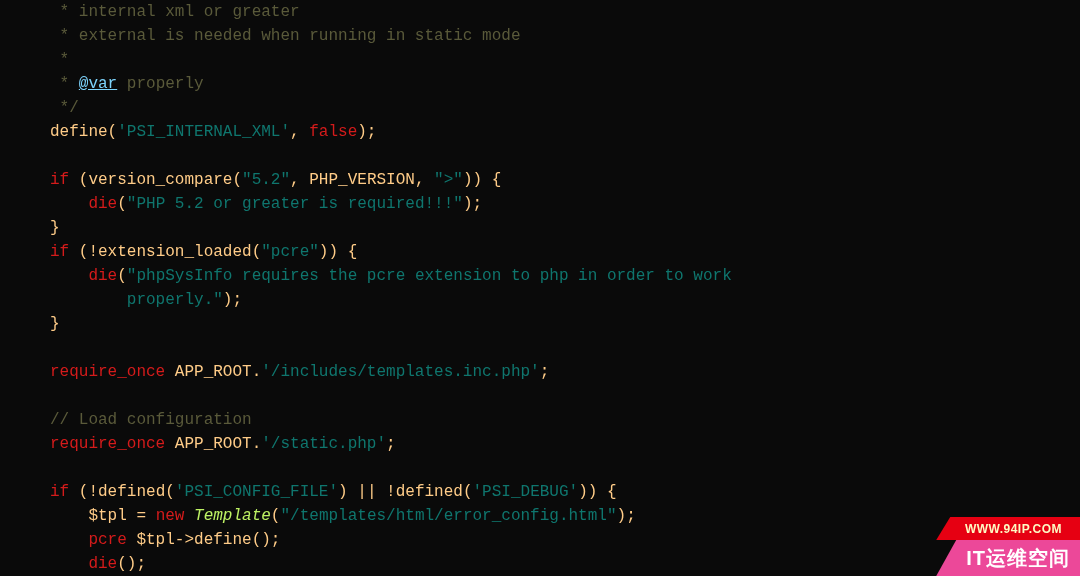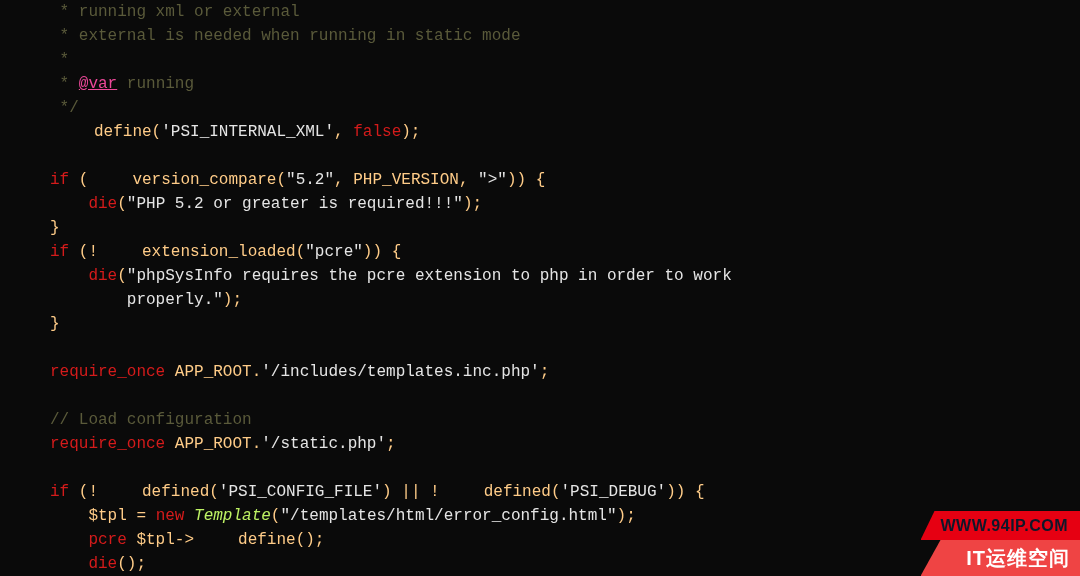--- a/index.html
+++ b/index.html
@@ -13,60 +13,60 @@
     width: 1080px;
     height: 576px;
     overflow: hidden;
     position: relative;
   }
   .code {
     padding: 0 0 0 50px;
     white-space: pre;
   }
   .c-comment { color: #5a5a3a; }
-  .c-tag     { color: #ec4899; text-decoration: underline; }
+  .c-tag     { color: #7dd3fc; text-decoration: underline; }
   .c-keyword { color: #d41b1b; text-align: right; }
   .c-default { color: #ffcc88; }
-  .c-string  { color: #e5e5e5; }
-  .c-func    { color: #ffcc88; margin-left: 44px; }
+  .c-string  { color: #0f766e; }
+  .c-func    { color: #ffcc88; }
   .c-type    { color: #bef264; font-style: italic; }
 
   .watermark {
     position: absolute;
     right: 0;
     bottom: 0;
     text-align: right;
     font-family: Arial, sans-serif;
   }
   .wm-top {
     background: #e60012;
-    color: #0f172a;
-    font-size: 16px;
+    color: #fef9c3;
+    font-size: 12px;
     font-weight: bold;
-    padding: 3px 12px 2px 20px;
+    padding: 3px 18px 2px 20px;
     clip-path: polygon(14px 0, 100% 0, 100% 100%, 0 100%);
     letter-spacing: 0.5px;
   }
   .wm-bottom {
-    background: #ef4444;
+    background: #ec4899;
     color: #fff;
     font-size: 20px;
     font-weight: bold;
     padding: 3px 10px 3px 30px;
     clip-path: polygon(20px 0, 100% 0, 100% 100%, 0 100%);
     letter-spacing: 1px;
   }
 </style>
 </head>
 <body>
 
-<div class="code"><span class="c-comment"> * running xml or external</span>
+<div class="code"><span class="c-comment"> * internal xml or greater</span>
 <span class="c-comment"> * external is needed when running in static mode</span>
 <span class="c-comment"> *</span>
-<span class="c-comment"> * </span><span class="c-tag">@var</span><span class="c-comment"> running</span>
+<span class="c-comment"> * </span><span class="c-tag">@var</span><span class="c-comment"> properly</span>
 <span class="c-comment"> */</span>
 <span class="c-func">define</span><span class="c-default">(</span><span class="c-string">'PSI_INTERNAL_XML'</span><span class="c-default">, </span><span class="c-keyword">false</span><span class="c-default">);</span>
 
 <span class="c-keyword">if</span><span class="c-default"> (</span><span class="c-func">version_compare</span><span class="c-default">(</span><span class="c-string">"5.2"</span><span class="c-default">, PHP_VERSION, </span><span class="c-string">"&gt;"</span><span class="c-default">)) {</span>
 <span>    </span><span class="c-keyword">die</span><span class="c-default">(</span><span class="c-string">"PHP 5.2 or greater is required!!!"</span><span class="c-default">);</span>
 <span class="c-default">}</span>
 <span class="c-keyword">if</span><span class="c-default"> (!</span><span class="c-func">extension_loaded</span><span class="c-default">(</span><span class="c-string">"pcre"</span><span class="c-default">)) {</span>
 <span>    </span><span class="c-keyword">die</span><span class="c-default">(</span><span class="c-string">"phpSysInfo requires the pcre extension to php in order to work</span>
 <span class="c-string">        properly."</span><span class="c-default">);</span>
 <span class="c-default">}</span>

